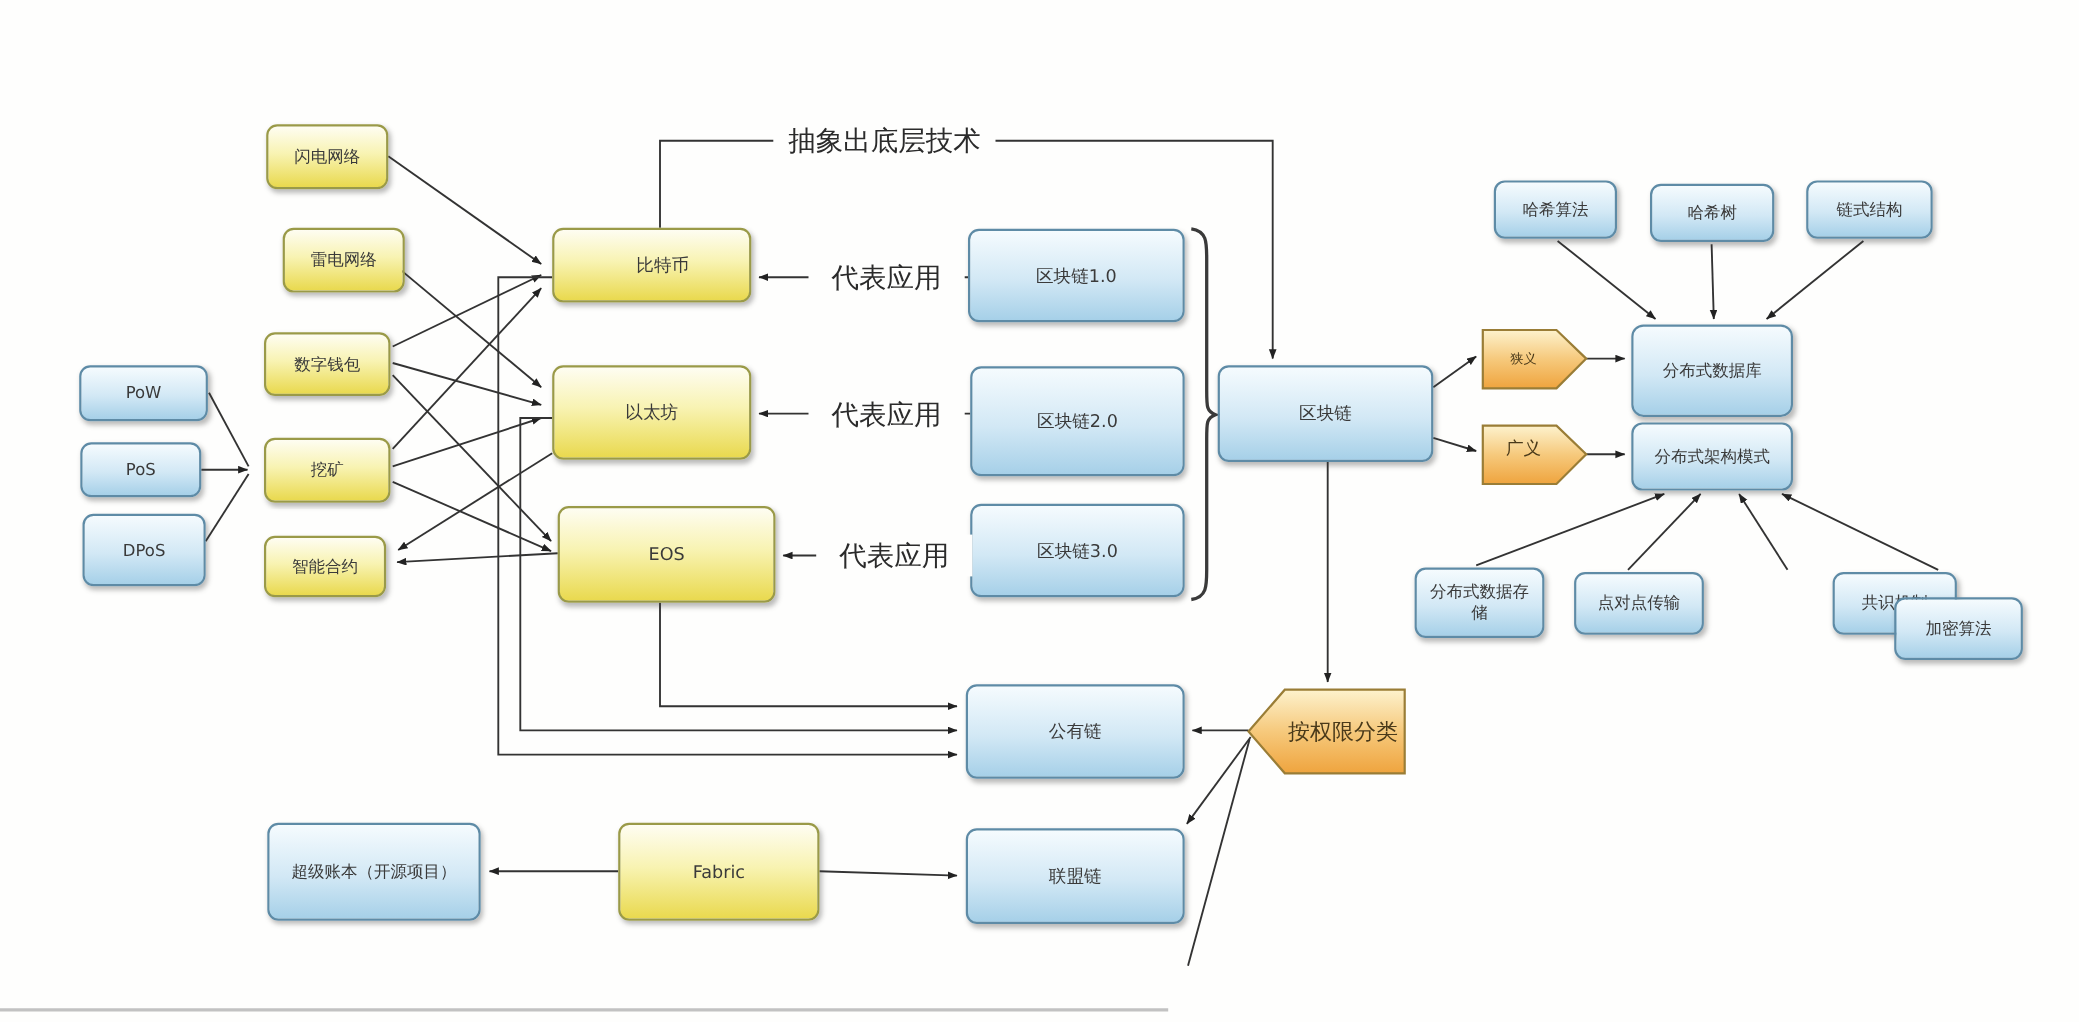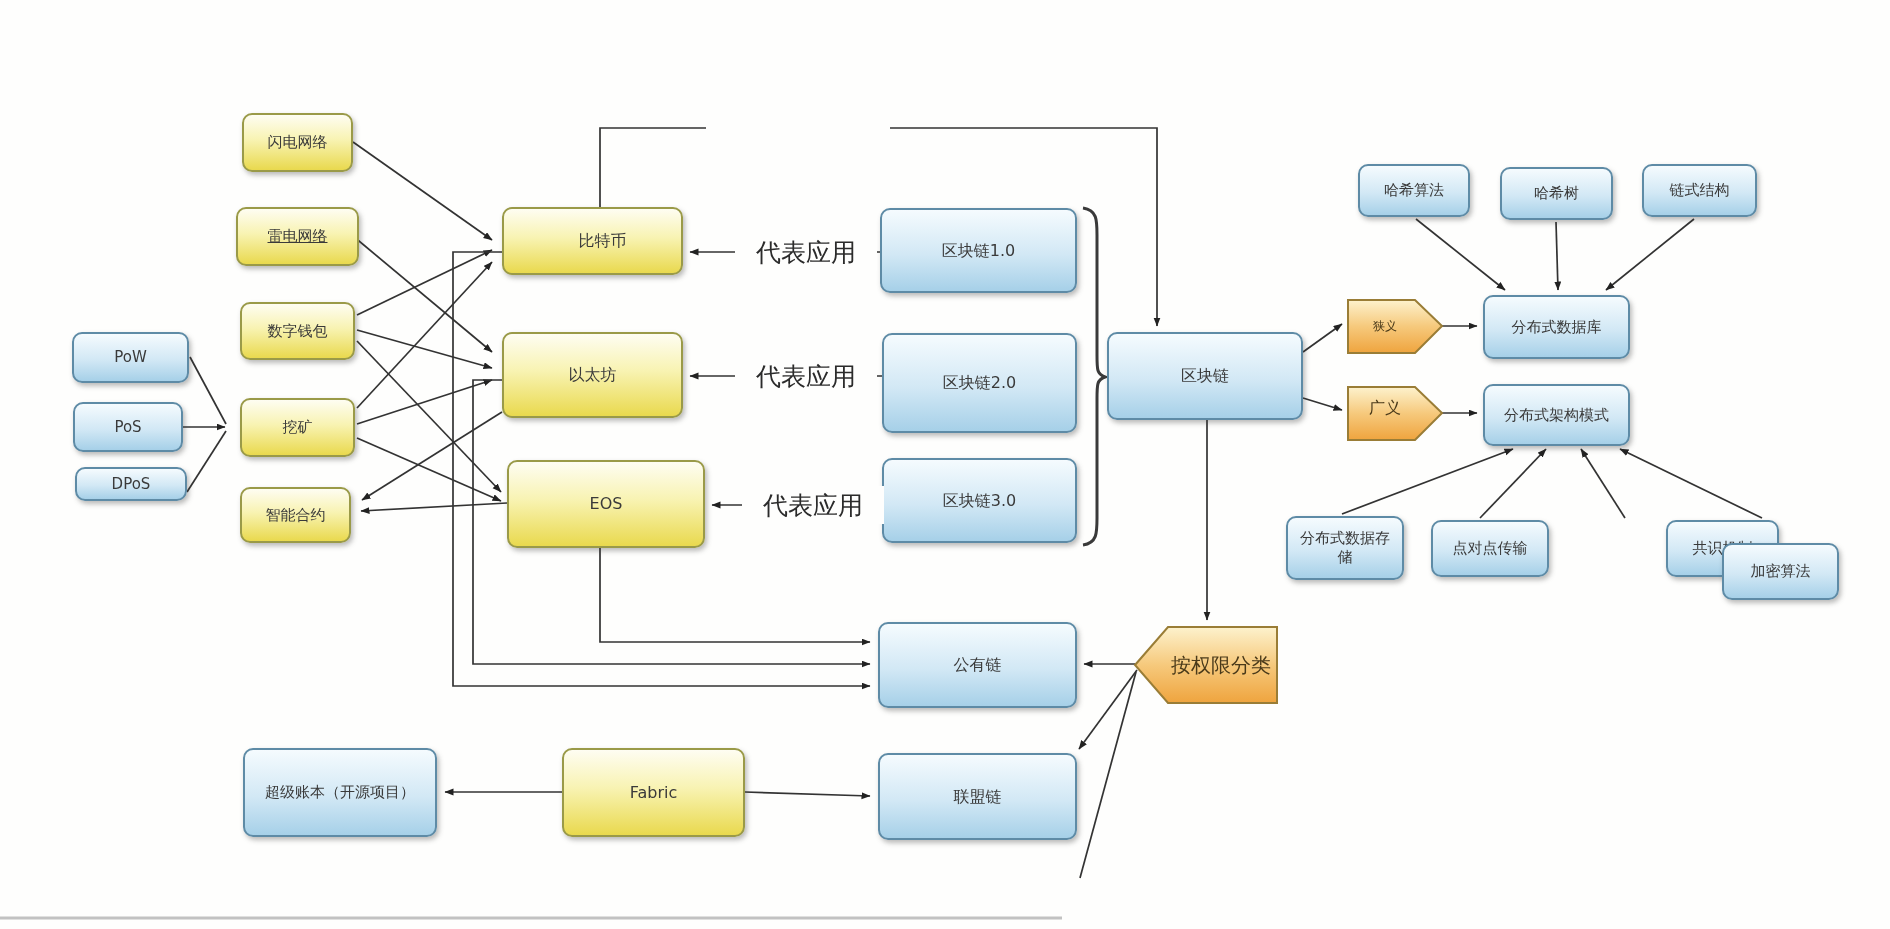--- a/index.html
+++ b/index.html
@@ -111,53 +111,54 @@
 
     <path d="M0,918 L1062,918" stroke="#c2c2c2" stroke-width="3" fill="none"></path>
 
     <g stroke="#9a7d36" stroke-width="2" fill="url(#orangeGrad)">
       <polygon points="1348,300 1415,300 1442,326 1415,353 1348,353"></polygon>
       <polygon points="1348,387 1415,387 1442,413 1415,440 1348,440"></polygon>
       <polygon points="1135,665 1168,627 1277,627 1277,703 1168,703"></polygon>
     </g>
   </svg>
 
+  <div class="flowlabel" style="left:703px;top:108px;width:190px;height:38px;">抽象出底层技术</div>
   <div class="flowlabel" style="left:735px;top:233px;width:130px;height:38px;">代表应用</div>
   <div class="flowlabel" style="left:735px;top:357px;width:130px;height:38px;">代表应用</div>
   <div class="flowlabel" style="left:742px;top:486px;width:130px;height:38px;">代表应用</div>
 
   <div class="plabel" style="left:1350px;top:300px;width:70px;height:53px;font-size:12px;">狭义</div>
   <div class="plabel" style="left:1350px;top:387px;width:70px;height:43px;font-size:16px;">广义</div>
   <div class="plabel" style="left:1165px;top:627px;width:112px;height:76px;">按权限分类</div>
 
   <div class="node yellow" style="left:242px;top:113px;width:111px;height:59px;">闪电网络</div>
-  <div class="node yellow" style="left:236px;top:207px;width:123px;height:59px;text-decoration:underline;">雷电网络</div>
+  <div class="node yellow" style="left:257px;top:207px;width:111px;height:59px;">雷电网络</div>
   <div class="node yellow" style="left:240px;top:302px;width:115px;height:58px;">数字钱包</div>
   <div class="node yellow" style="left:240px;top:398px;width:115px;height:59px;">挖矿</div>
   <div class="node yellow" style="left:240px;top:487px;width:111px;height:56px;">智能合约</div>
 
   <div class="node blue" style="left:72px;top:332px;width:117px;height:51px;">PoW</div>
   <div class="node blue" style="left:73px;top:402px;width:110px;height:50px;">PoS</div>
-  <div class="node blue" style="left:75px;top:467px;width:112px;height:34px;">DPoS</div>
+  <div class="node blue" style="left:75px;top:467px;width:112px;height:66px;">DPoS</div>
 
   <div class="node yellow lg" style="left:502px;top:207px;width:181px;height:68px;padding-left:28px;">比特币</div>
   <div class="node yellow lg" style="left:502px;top:332px;width:181px;height:86px;">以太坊</div>
   <div class="node yellow lg" style="left:507px;top:460px;width:198px;height:88px;">EOS</div>
 
   <div class="node blue lg" style="left:880px;top:208px;width:197px;height:85px;">区块链1.0</div>
   <div class="node blue lg" style="left:882px;top:333px;width:195px;height:100px;">区块链2.0</div>
   <div class="node blue lg" style="left:882px;top:458px;width:195px;height:85px;">区块链3.0</div>
 
   <div class="node blue lg" style="left:1107px;top:332px;width:196px;height:88px;">区块链</div>
 
   <div class="node blue" style="left:1358px;top:164px;width:112px;height:53px;">哈希算法</div>
   <div class="node blue" style="left:1500px;top:167px;width:113px;height:53px;">哈希树</div>
   <div class="node blue" style="left:1642px;top:164px;width:115px;height:53px;">链式结构</div>
 
-  <div class="node blue" style="left:1483px;top:295px;width:147px;height:64px;">分布式数据库</div>
+  <div class="node blue" style="left:1483px;top:295px;width:147px;height:84px;border-radius:11px;">分布式数据库</div>
   <div class="node blue" style="left:1483px;top:384px;width:147px;height:62px;">分布式架构模式</div>
 
   <div class="node blue" style="left:1286px;top:516px;width:118px;height:64px;padding:2px 10px;">分布式数据存储</div>
   <div class="node blue" style="left:1431px;top:520px;width:118px;height:57px;">点对点传输</div>
   <div class="node blue" style="left:1666px;top:520px;width:113px;height:57px;">共识机制</div>
   <div class="node blue" style="left:1722px;top:520px;width:117px;height:57px;margin-top:23px;">加密算法</div>
 
   <div class="node blue lg" style="left:878px;top:753px;width:199px;height:87px;">联盟链</div>
   <div class="node blue lg" style="left:878px;top:622px;width:199px;height:86px;">公有链</div>
 

